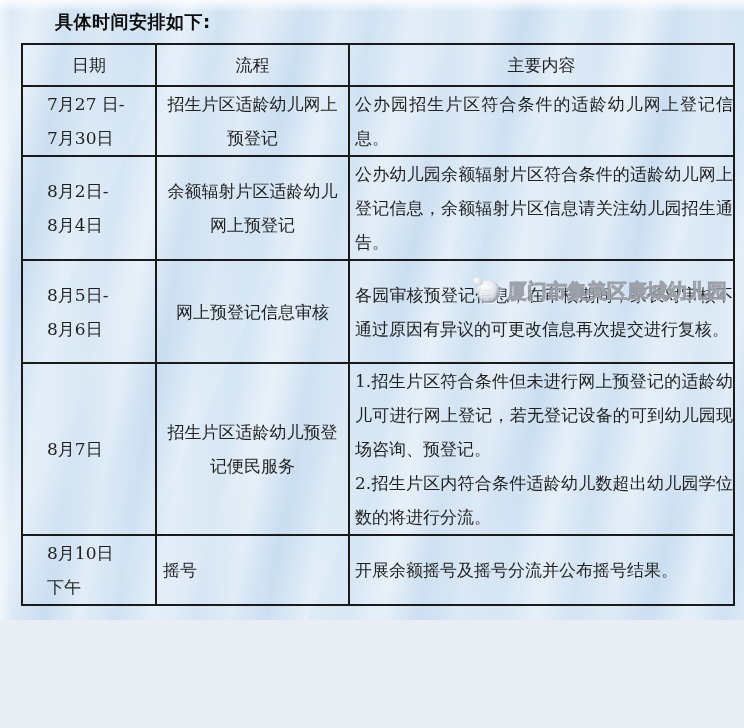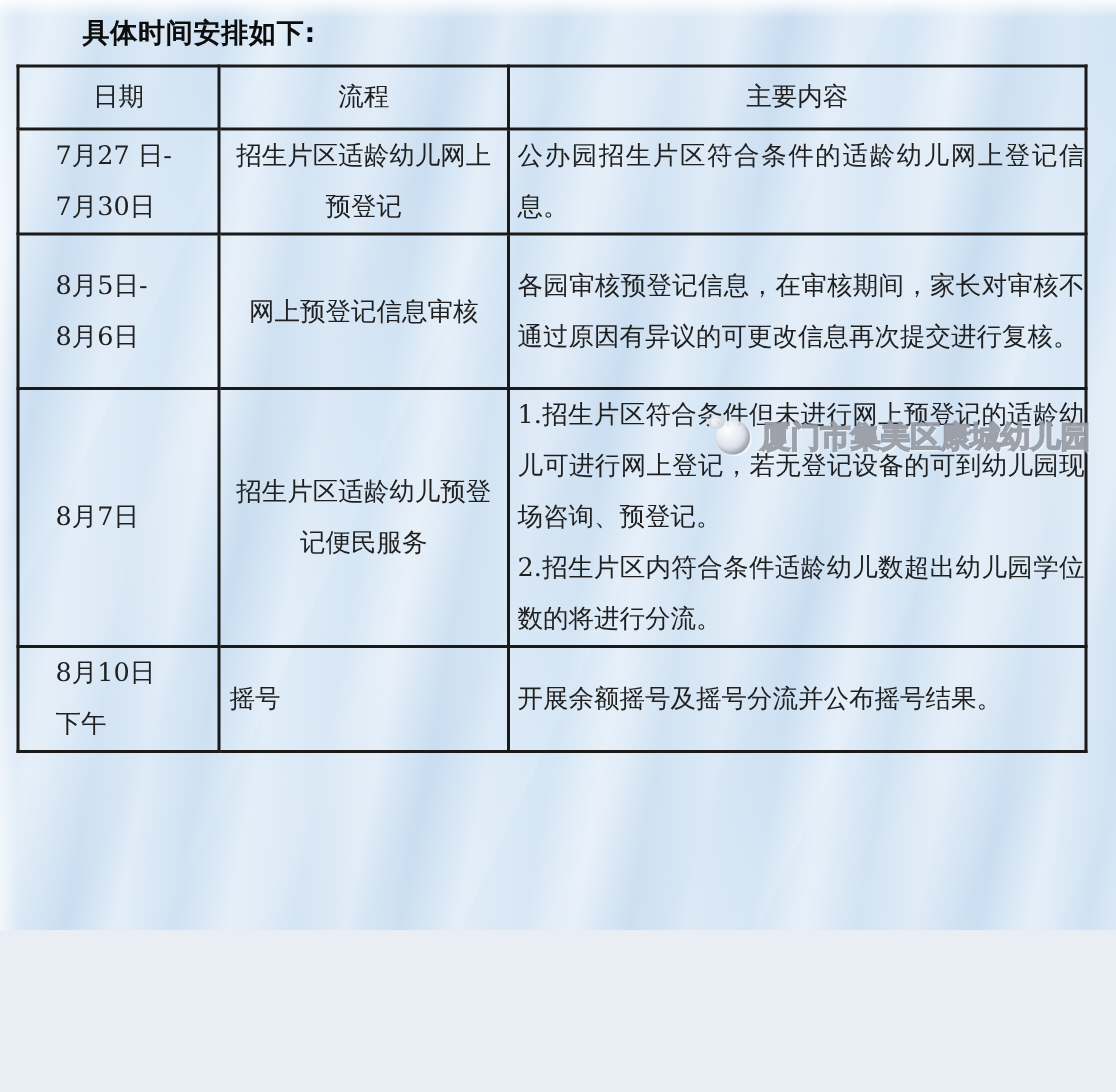--- a/index.html
+++ b/index.html
@@ -32,21 +32,21 @@
     left: 55px;
     top: 10px;
     font-family: "DejaVu Sans", "Liberation Sans", sans-serif;
     font-size: 18px;
     font-weight: bold;
     color: #0d0d0d;
     letter-spacing: 0.5px;
   }
   table.schedule {
     position: absolute;
-    left: 11px;
+    left: 21px;
     top: 43px;
     width: 712px;
     border-collapse: collapse;
     table-layout: fixed;
   }
   .schedule th, .schedule td {
     border: 2px solid #1a1a1a;
     font-size: 17px;
     line-height: 34px;
     vertical-align: middle;
@@ -139,20 +139,26 @@
         <th>主要内容</th>
       </tr>
     </thead>
     <tbody>
       <tr style="height:70px">
         <td class="cell-date">7月27 日-
 7月30日</td>
         <td class="cell-proc">招生片区适龄幼儿网上预登记</td>
         <td class="cell-content">公办园招生片区符合条件的适龄幼儿网上登记信息。</td>
       </tr>
+      <tr style="height:101px">
+        <td class="cell-date">8月2日-
+8月4日</td>
+        <td class="cell-proc">余额辐射片区适龄幼儿网上预登记</td>
+        <td class="cell-content">公办幼儿园余额辐射片区符合条件的适龄幼儿网上登记信息，余额辐射片区信息请关注幼儿园招生通告。</td>
+      </tr>
       <tr style="height:103px">
         <td class="cell-date">8月5日-
 8月6日</td>
         <td class="cell-proc">网上预登记信息审核</td>
         <td class="cell-content">各园审核预登记信息，在审核期间，家长对审核不通过原因有异议的可更改信息再次提交进行复核。</td>
       </tr>
       <tr style="height:171px">
         <td class="cell-date">8月7日</td>
         <td class="cell-proc">招生片区适龄幼儿预登记便民服务</td>
         <td class="cell-content">1.招生片区符合条件但未进行网上预登记的适龄幼儿可进行网上登记，若无登记设备的可到幼儿园现场咨询、预登记。

